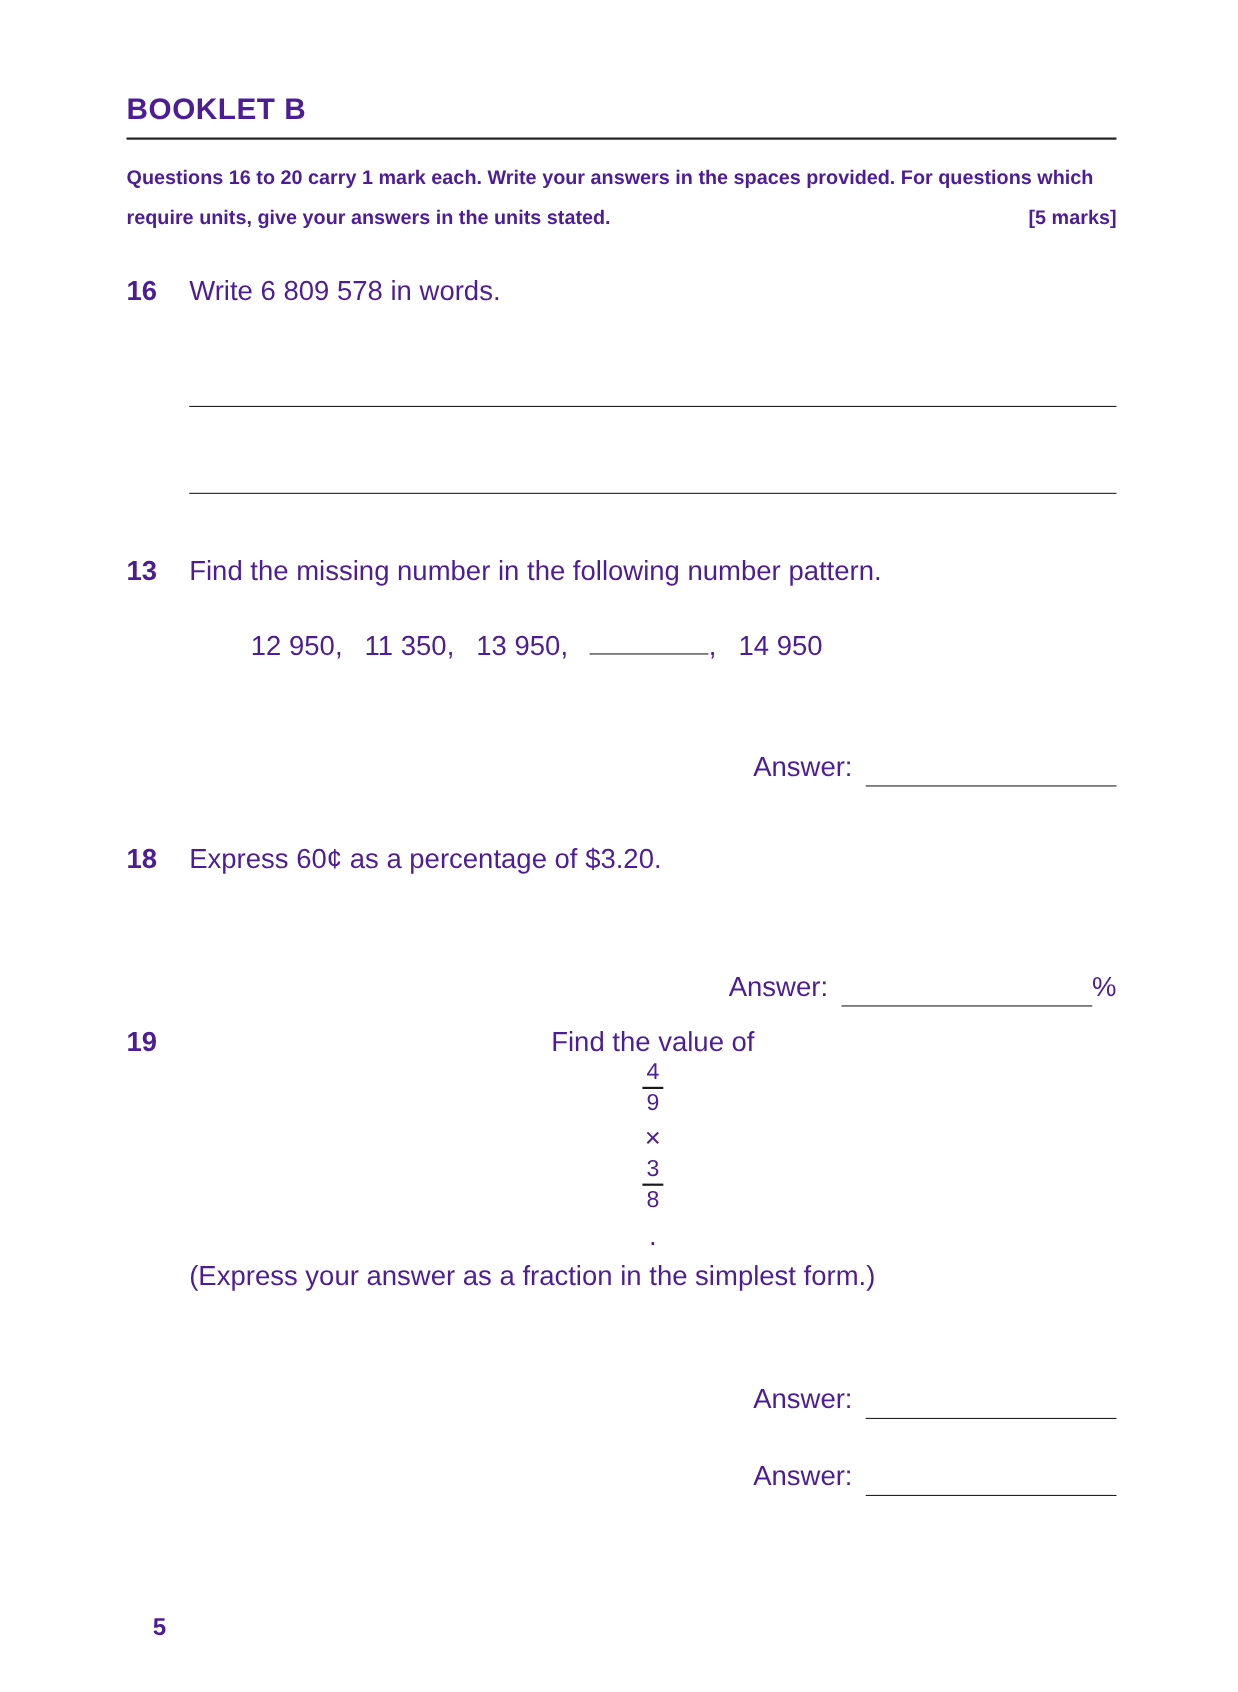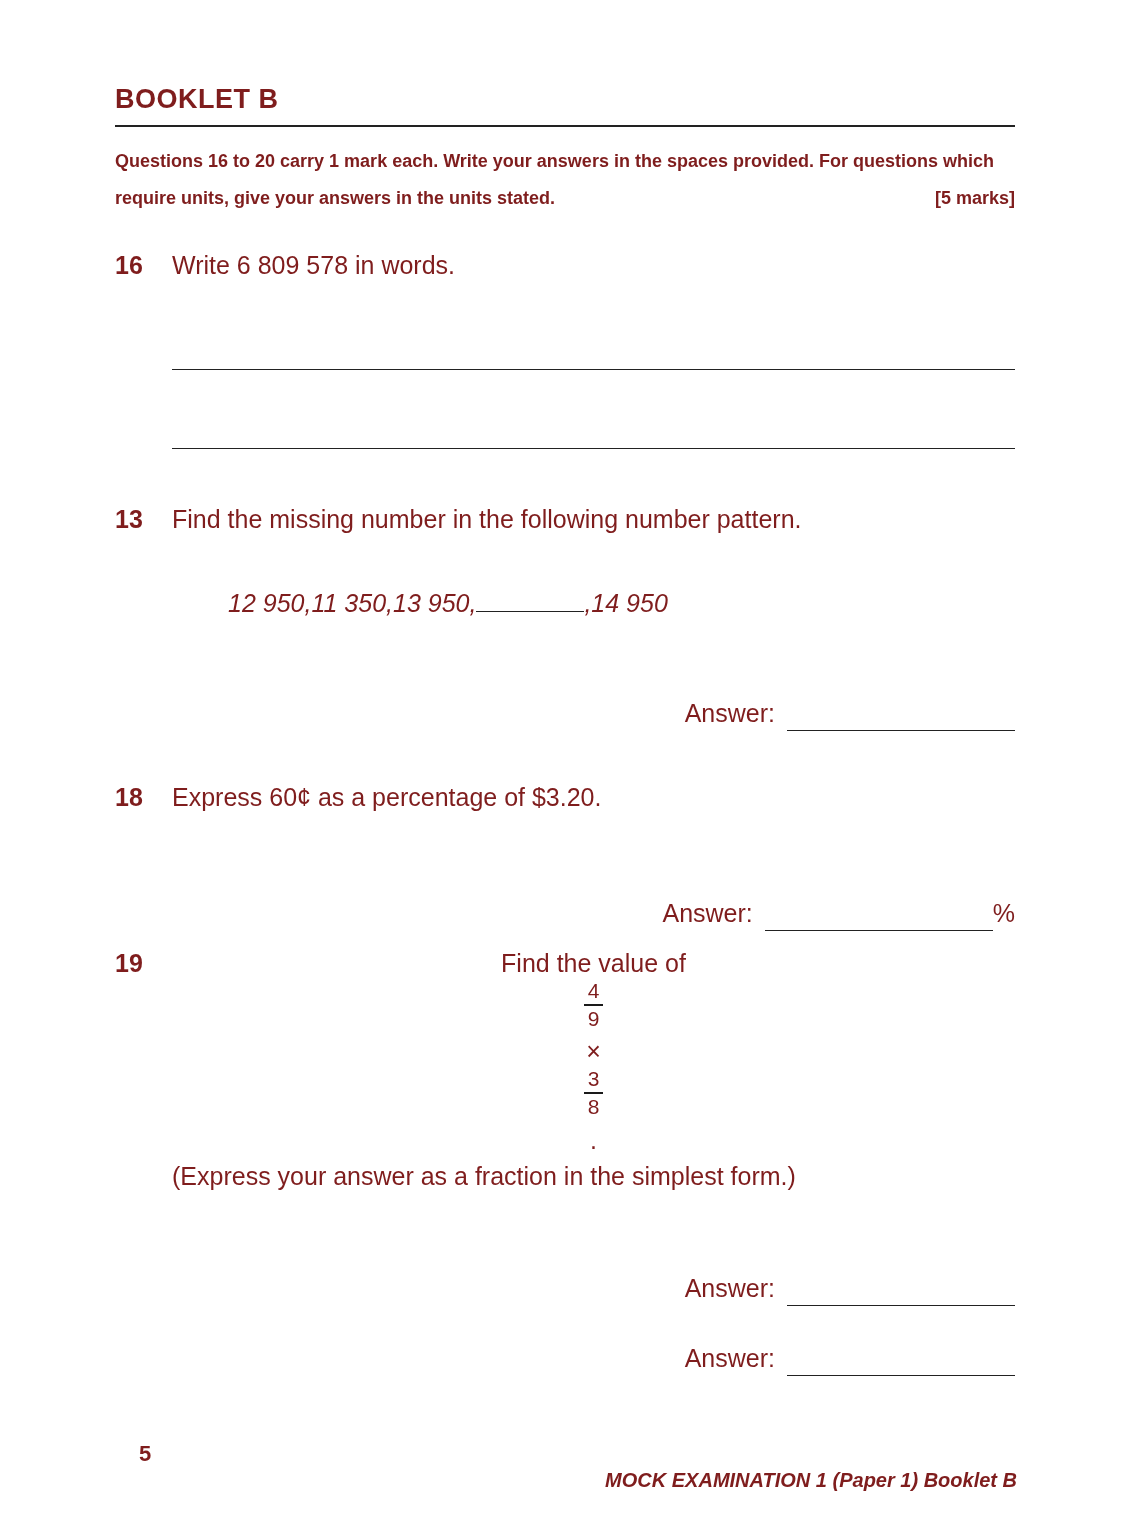--- a/index.html
+++ b/index.html
@@ -2,21 +2,21 @@
 <html><head>
 <meta charset="utf-8">
 <style>
   * { box-sizing: border-box; }
   html, body { margin: 0; padding: 0; background: #ffffff; }
   .page {
     position: relative;
     width: 1125px;
     height: 1538px;
     background: #ffffff;
-    color: #7f1d1d;
+    color: #4c1d95;
     font-family: "Liberation Sans", sans-serif;
     overflow: hidden;
   }
   .content { padding: 84px 110px 0 115px; }
 
   h1.title {
     font-size: 27px;
     font-weight: bold;
     margin: 0;
     letter-spacing: 0.5px;
@@ -52,27 +52,27 @@
   .wl-1 { margin-top: 86px; }
   .wl-2 { margin-top: 78px; }
 
   .q16 { margin-top: 30px; }
   .q17 { margin-top: 52px; }
   .q18 { margin-top: 48px; }
   .q19 { margin-top: 14px; }
   .q20 { margin-top: 40px; line-height: 44px; }
 
   .pattern {
-    margin-top: 48px;
+    margin-top: 32px;
     margin-left: 113px;
     font-size: 25px;
     line-height: 36px;
     display: flex;
     align-items: flex-end;
-    font-style: italic;
+    gap: 20px;
   }
   .blank-inline {
     display: inline-block;
     width: 108px;
     border-bottom: 1.5px solid #222;
     height: 26px;
     vertical-align: baseline;
   }
   .blank-wrap { white-space: nowrap; }
 
@@ -218,15 +218,14 @@
 
     <div class="answer-row ar-20">
       <span class="answer-label">Answer:</span>
       <span class="answer-line"></span>
     </div>
 
   </div>
 
   <div class="footer">
     <div class="footer-center">5</div>
-    <div class="footer-right">MOCK EXAMINATION 1 (Paper 1)  Booklet B</div>
   </div>
 </div>
 
 </body></html>

